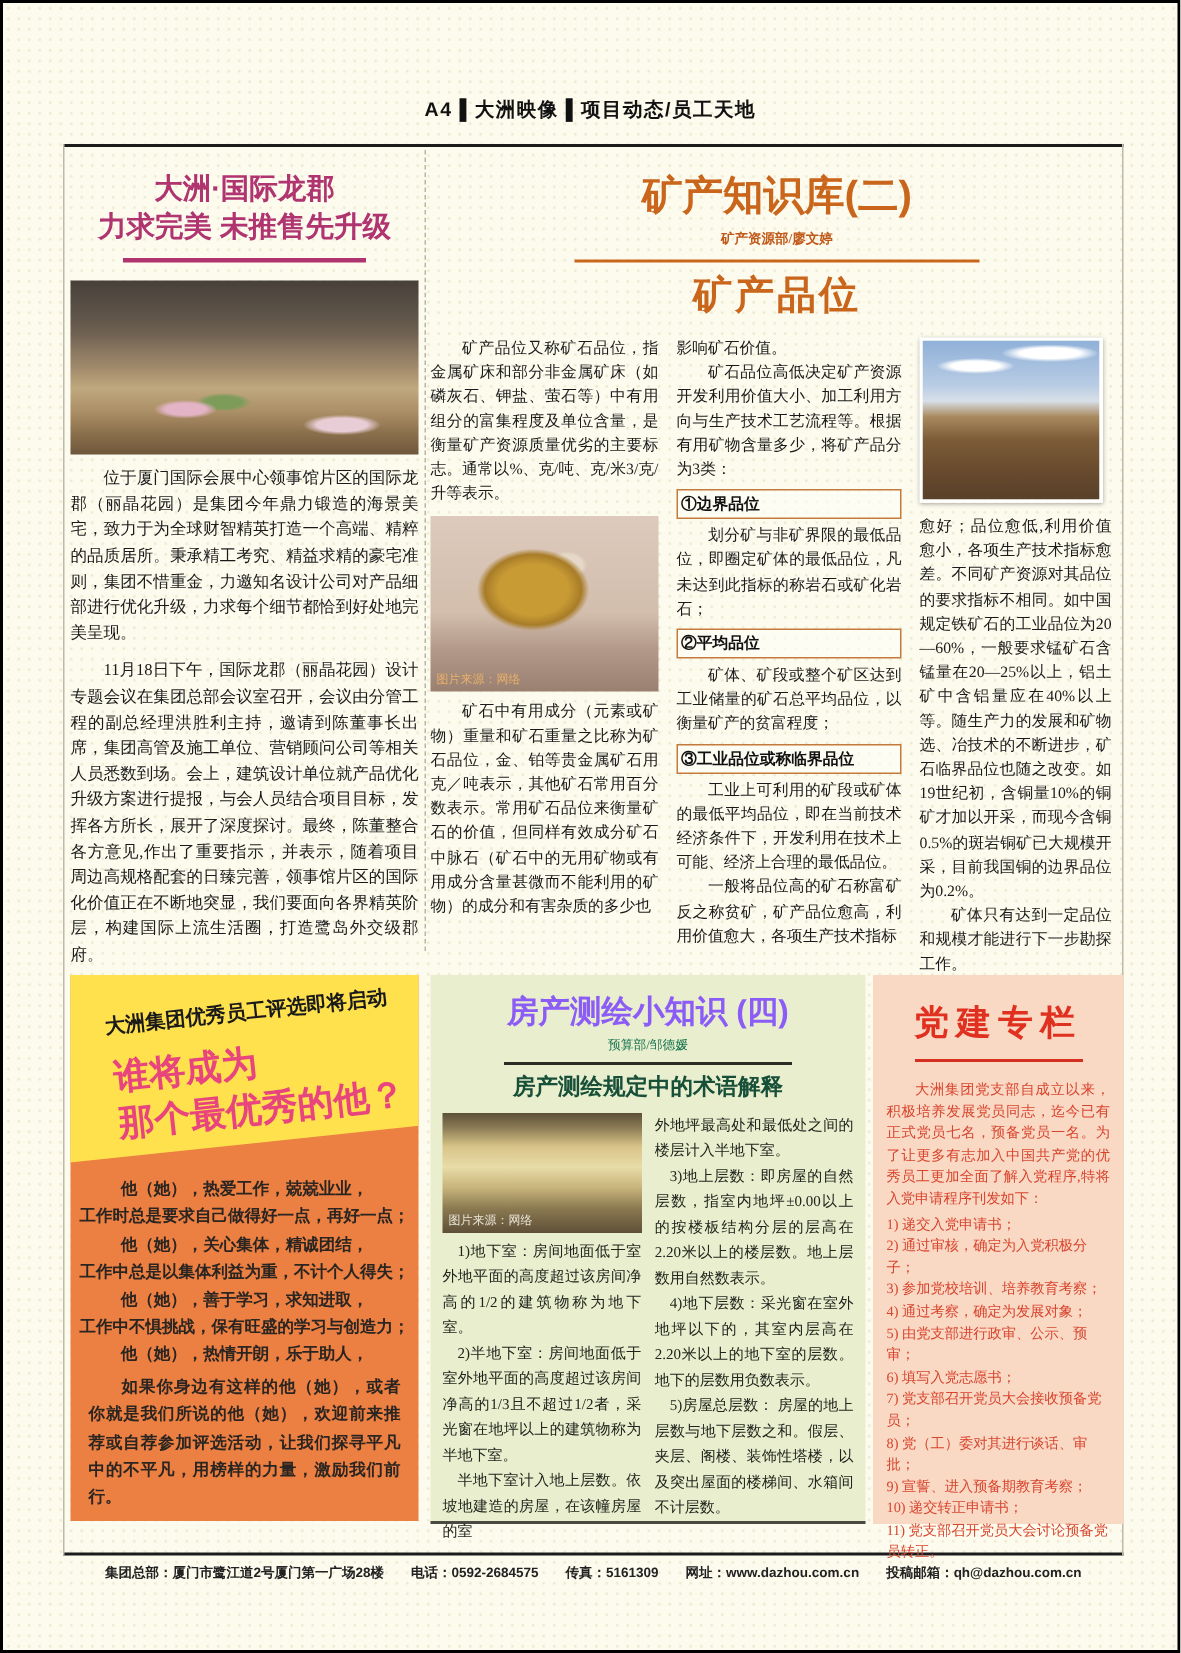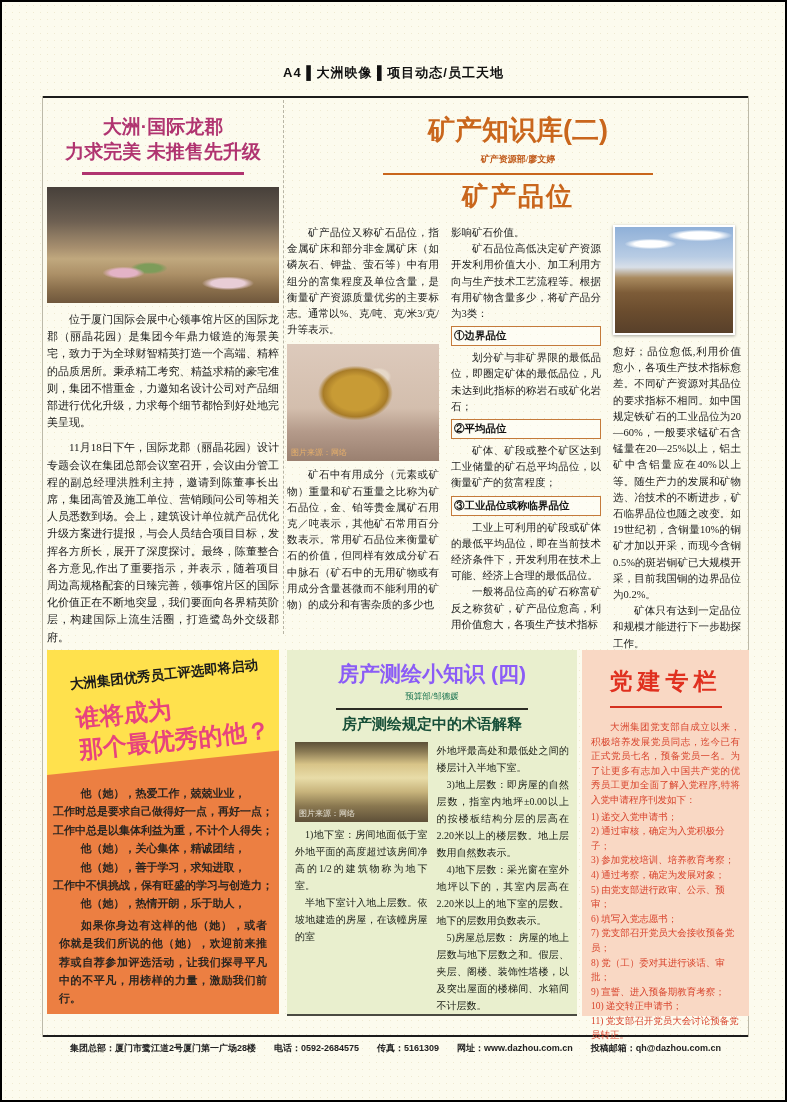--- a/index.html
+++ b/index.html
@@ -172,40 +172,41 @@
   <section class="employee">
     <div class="band"></div>
     <div class="banner">大洲集团优秀员工评选即将启动</div>
     <div class="headline">
       <span>谁将成为</span><br>
       <span>那个最优秀的他？</span>
     </div>
     <div class="e-lines">
       <div class="e-line">他（她），热爱工作，兢兢业业，</div>
       <div class="e-line">工作时总是要求自己做得好一点，再好一点；</div>
+      <div class="e-line">他（她），关心集体，精诚团结，</div>
       <div class="e-line">工作中总是以集体利益为重，不计个人得失；</div>
-      <div class="e-line">他（她），关心集体，精诚团结，</div>
       <div class="e-line">他（她），善于学习，求知进取，</div>
       <div class="e-line">工作中不惧挑战，保有旺盛的学习与创造力；</div>
       <div class="e-line">他（她），热情开朗，乐于助人，</div>
       <p class="e-closing">如果你身边有这样的他（她），或者你就是我们所说的他（她），欢迎前来推荐或自荐参加评选活动，让我们探寻平凡中的不平凡，用榜样的力量，激励我们前行。</p>
     </div>
   </section>
 
   <section class="survey">
     <h2 class="s-title">房产测绘小知识 (四)</h2>
     <div class="s-byline">预算部/邹德媛</div>
     <div class="s-rule"></div>
     <div class="s-subtitle">房产测绘规定中的术语解释</div>
     <div class="s-cols">
       <div class="s-col">
         <div class="photo photo-living">
           <span class="photo-caption">图片来源：网络</span>
         </div>
         <p class="sp">1)地下室：房间地面低于室外地平面的高度超过该房间净高的1/2的建筑物称为地下室。</p>
+        <p class="sp">2)半地下室：房间地面低于室外地平面的高度超过该房间净高的1/3且不超过1/2者，采光窗在地坪以上的建筑物称为半地下室。</p>
         <p class="sp">半地下室计入地上层数。依坡地建造的房屋，在该幢房屋的室</p>
       </div>
       <div class="s-col">
         <p class="sp noindent">外地坪最高处和最低处之间的楼层计入半地下室。</p>
         <p class="sp">3)地上层数：即房屋的自然层数，指室内地坪±0.00以上的按楼板结构分层的层高在2.20米以上的楼层数。地上层数用自然数表示。</p>
         <p class="sp">4)地下层数：采光窗在室外地坪以下的，其室内层高在2.20米以上的地下室的层数。地下的层数用负数表示。</p>
         <p class="sp">5)房屋总层数： 房屋的地上层数与地下层数之和。假层、夹层、阁楼、装饰性塔楼，以及突出屋面的楼梯间、水箱间不计层数。</p>
       </div>
     </div>
   </section>

